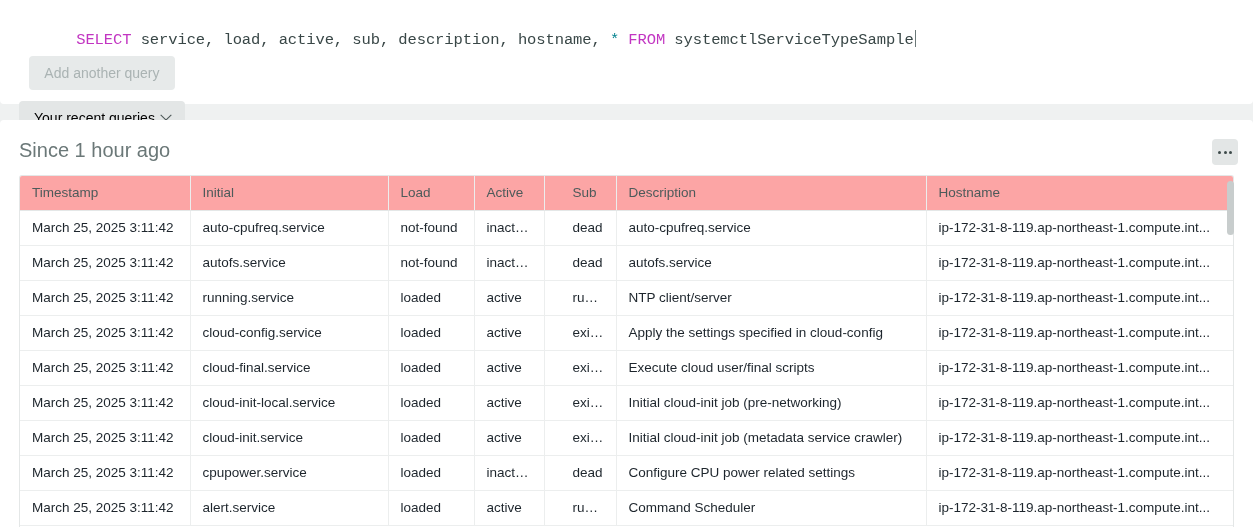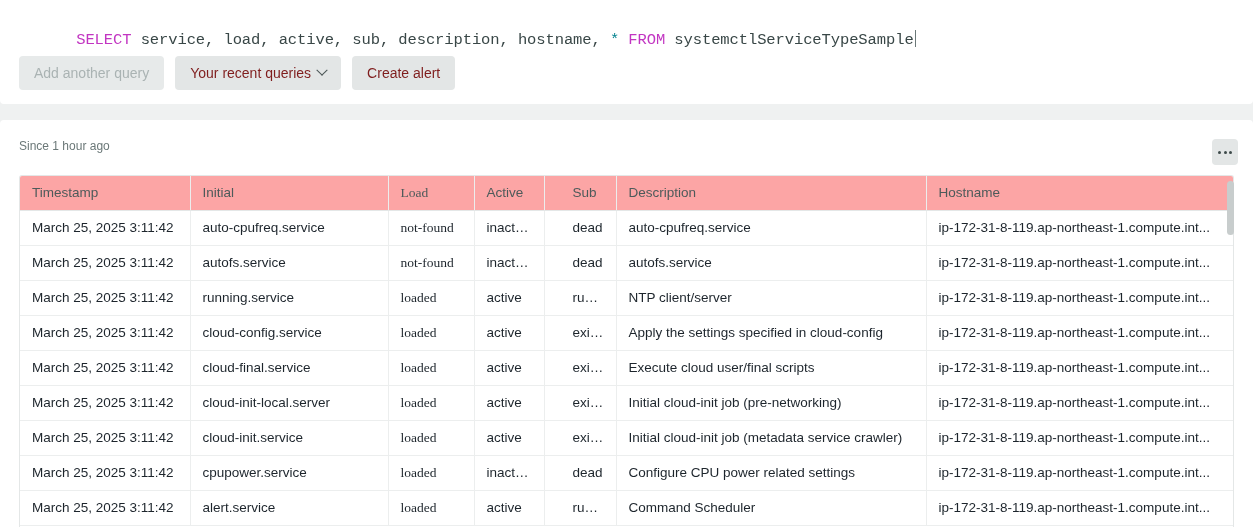--- a/index.html
+++ b/index.html
@@ -29,25 +29,25 @@
   .star     { color: #00818e; }
   .ident    { color: #394747; }
   .caret {
     display: inline-block; width: 1px; height: 17px;
     background: #6b7878; vertical-align: -3px;
     margin-left: 1px;
   }
 
   .btn-row {
     position: absolute; left: 19px; top: 60px;
-    display: flex; align-items: center; gap: 11px;
+    display: flex; align-items: center; gap: 11px; flex-direction: column;
   }
   .btn {
     height: 34px; border-radius: 4px; border: none;
-    background: #e3e6e6; color: #7f1d1d;
+    background: #e3e6e6; color: #000000;
     font-family: "Liberation Sans", sans-serif;
     font-size: 14px; padding: 0 15px;
     display: flex; align-items: center; gap: 7px;
     cursor: pointer; white-space: nowrap;
   }
   .btn.disabled { color: #aab3b3; background: #e7eaea; cursor: default; }
   .chev {
     display: inline-block; width: 8px; height: 8px;
     border-right: 1.6px solid #4a5555;
     border-bottom: 1.6px solid #4a5555;
@@ -55,21 +55,21 @@
   }
 
   
   .results-card {
     position: absolute; left: 0; top: 120px;
     width: 1253px; height: 415px;
     background: #ffffff; border-radius: 4px 4px 0 0;
   }
   .since {
     position: absolute; left: 19px; top: 139px;
-    font-size: 12px; color: #6b7878;
+    font-size: 20px; color: #6b7878;
   }
   .more-btn {
     position: absolute; left: 1212px; top: 139px;
     width: 26px; height: 26px; border-radius: 4px;
     background: #e3e6e6; border: none; cursor: pointer;
     display: flex; align-items: center; justify-content: center;
     gap: 2.5px;
   }
   .more-btn i {
     width: 3px; height: 3px; border-radius: 50%;
@@ -95,21 +95,21 @@
   th {
     height: 34px; color: #4d5a5a; font-weight: 400;
     font-size: 13.5px; background: #fca5a5;
     border-bottom: 1px solid #e4e7e7;
   }
   td { height: 35px; color: #1d252c; }
   th:last-child, td:last-child { border-right: none; }
 
   .c0 { width: 170px; }
   .c1 { width: 198px; }
-  .c2 { width: 86px; font-family: Liberation Serif, serif; }
+  .c2 { width: 86px; }
   .c3 { width: 70px; }
   .c4 { width: 72px; padding-left: 28px; }
   .c5 { width: 310px; }
   .c6 { width: 307px; }
 
   
   .vscroll {
     position: absolute; left: 1226px; top: 176px;
     width: 8px; height: 350px;
     background: transparent;
@@ -208,21 +208,21 @@
             <td class="c0">March 25, 2025 3:11:42</td>
             <td class="c1">cloud-final.service</td>
             <td class="c2">loaded</td>
             <td class="c3">active</td>
             <td class="c4">exited</td>
             <td class="c5">Execute cloud user/final scripts</td>
             <td class="c6">ip-172-31-8-119.ap-northeast-1.compute.int...</td>
           </tr>
           <tr>
             <td class="c0">March 25, 2025 3:11:42</td>
-            <td class="c1">cloud-init-local.server</td>
+            <td class="c1">cloud-init-local.service</td>
             <td class="c2">loaded</td>
             <td class="c3">active</td>
             <td class="c4">exited</td>
             <td class="c5">Initial cloud-init job (pre-networking)</td>
             <td class="c6">ip-172-31-8-119.ap-northeast-1.compute.int...</td>
           </tr>
           <tr>
             <td class="c0">March 25, 2025 3:11:42</td>
             <td class="c1">cloud-init.service</td>
             <td class="c2">loaded</td>

